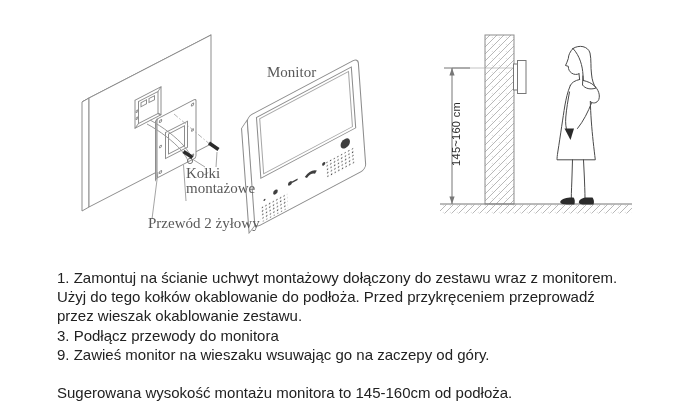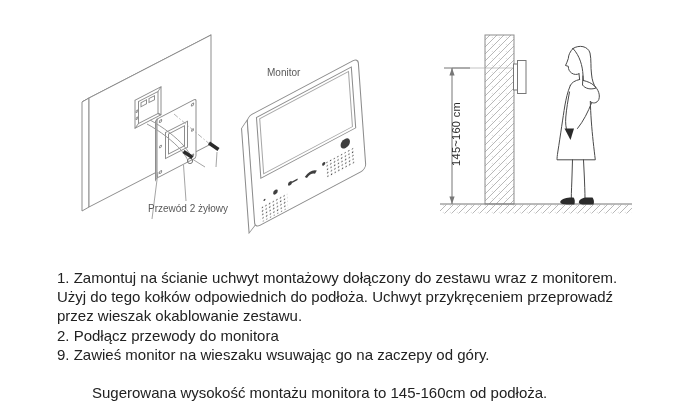--- a/index.html
+++ b/index.html
@@ -9,24 +9,25 @@
     width: 695px;
     height: 418px;
     background: #ffffff;
     overflow: hidden;
     font-family: "Liberation Sans", "DejaVu Sans", sans-serif;
   }
   .illustration { position: absolute; left: 0; top: 0; width: 695px; height: 260px; }
   .illustration svg { position: absolute; left: 0; top: 0; }
   .diagram-label {
     position: absolute;
-    font-size: 10px;
+    font-size: 15px;
     color: #595959;
     white-space: nowrap;
     line-height: 15px;
+    font-family: Liberation Serif, serif;
   }
   .diagram-label.wrap { white-space: normal; width: 54px; }
   .height-label {
     position: absolute;
     left: 420px;
     top: 126px;
     width: 76px;
     height: 16px;
     transform: rotate(-90deg);
     transform-origin: center;
@@ -39,21 +40,21 @@
   .instructions {
     position: absolute;
     left: 57px;
     top: 268px;
     width: 636px;
     font-size: 15px;
     line-height: 19.2px;
     color: #222222;
   }
   .instructions .line { margin: 0; }
-  .instructions .note { margin-top: 19px; margin-left: 35px; }
+  .instructions .note { margin-top: 19px; }
 </style>
 </head>
 <body>
 
 <div class="page">
 
   <div class="illustration">
     <svg width="695" height="260" viewBox="0 0 695 260">
       <defs>
         <pattern id="hatch" width="7" height="7" patternUnits="userSpaceOnUse">
@@ -162,26 +163,27 @@
           <path d="M569.5,92 C568,100 566.5,109 565.8,117 C565.3,123 565.8,128 567.3,131.5"></path>
           <path fill="#2b2b2b" stroke="none" d="M564.5,128.5 L574,128.5 L570.5,140 Z"></path>
           <path d="M572.5,159.8 L572,176 C571.8,184 571.3,192 571.3,198 M583.5,159.8 L584.3,176 C584.6,184 585,192 585,198"></path>
           <path fill="#2b2b2b" stroke="none" d="M571.5,197.5 C567,197.5 561.5,198.8 560.3,201.5 C559.8,203.4 562.5,204.4 566.5,204.4 L574.3,204.4 C575.3,202 574.8,199 573.5,197.5 Z"></path>
           <path fill="#2b2b2b" stroke="none" d="M585.5,197.5 C581.5,198 579,200 578.8,202.2 C578.8,203.8 581.5,204.5 585,204.5 L593.5,204.5 C594.5,202 593.8,199 592.5,197.5 Z"></path>
         </g>
       </g>
     </svg>
 
     <div class="diagram-label" style="left:267px; top:65px;">Monitor</div>
-    <div class="diagram-label" style="left:148px; top:201px;">Przewód 2 żyłowy</div>
+    <div class="diagram-label wrap" style="left:186px; top:166px;">Kołki montażowe</div>
+    <div class="diagram-label" style="left:148px; top:216px;">Przewód 2 żyłowy</div>
     <div class="height-label">145~160 cm</div>
   </div>
 
   <div class="instructions">
     <div class="line">1. Zamontuj na ścianie uchwyt montażowy dołączony do zestawu wraz z monitorem.</div>
-    <div class="line">Użyj do tego kołków odpowiednich do podłoża. Uchwyt przykręceniem przeprowadź</div>
+    <div class="line">Użyj do tego kołków okablowanie do podłoża. Przed przykręceniem przeprowadź</div>
     <div class="line">przez wieszak okablowanie zestawu.</div>
-    <div class="line">2. Podłącz przewody do monitora</div>
+    <div class="line">3. Podłącz przewody do monitora</div>
     <div class="line">9. Zawieś monitor na wieszaku wsuwając go na zaczepy od góry.</div>
     <div class="line note">Sugerowana wysokość montażu monitora to 145-160cm od podłoża.</div>
   </div>
 
 </div>
 
 </body></html>

